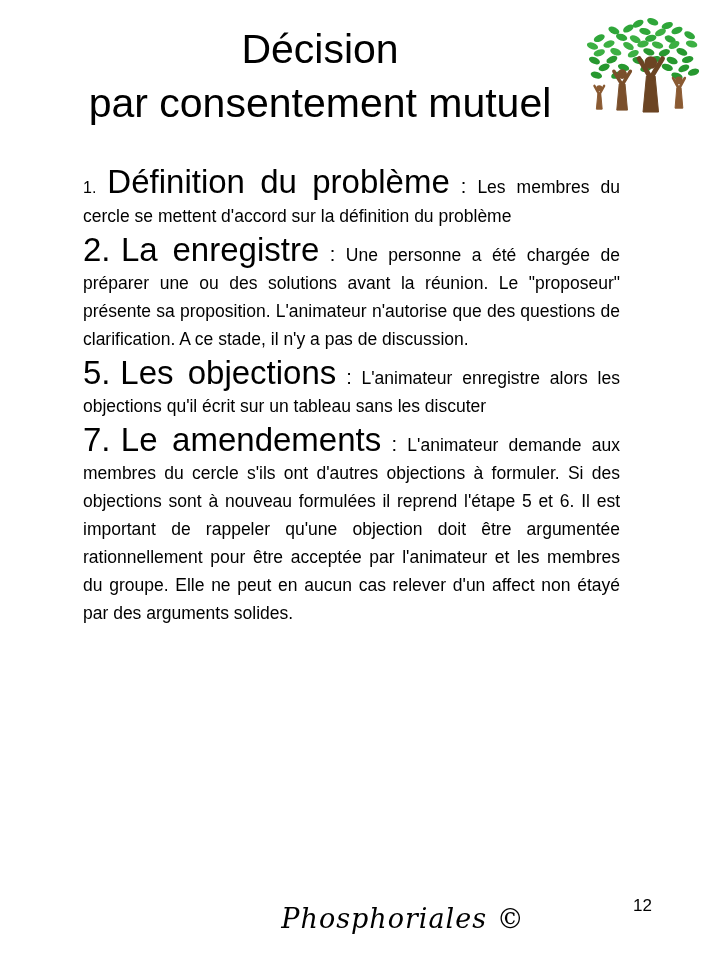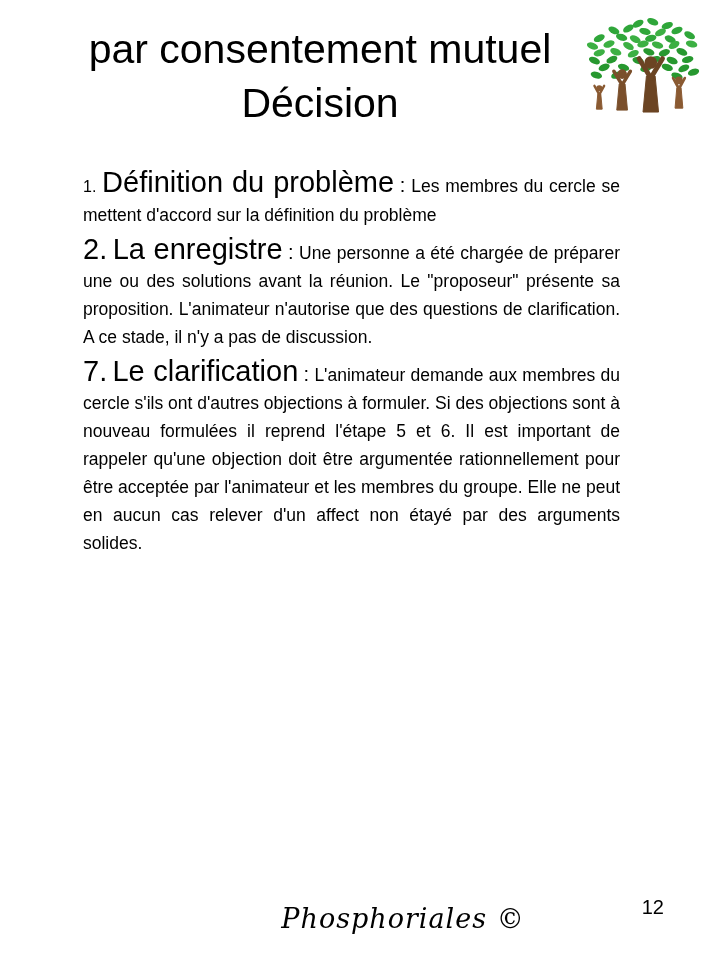--- a/index.html
+++ b/index.html
@@ -30,48 +30,48 @@
   
   .body-block {
     position:absolute; top:168px; left:83px; width:537px;
     text-align:justify;
   }
   .body-block p {
     margin:0 0 6px 0;
     font-size:17.5px;
     line-height:28px;
   }
-  .num, .head { font-size:29px; }
+  .num, .head { font-size:33px; }
   .num-first  { font-size:16px; }
   .sep        { font-size:20px; }
 
   
   .page-number {
-    position:absolute; top:896px; right:56px;
-    font-size:20px;
+    position:absolute; top:896px; right:68px;
+    font-size:17px;
     margin-left:26px;
   }
   .footer-credit {
     position:absolute; top:903px; left:0; width:720px;
     text-align:center;
     font-family:"DejaVu Serif", serif;
     font-style:italic;
     font-size:27px;
     letter-spacing:1px;
     padding-left:43px;
   }
 </style>
 </head>
 <body>
 
 <div class="slide">
 
   <div class="title-block">
+    <div>Décision</div>
     <div>par consentement mutuel</div>
-    <div>Décision</div>
   </div>
 
   <svg class="logo" viewBox="0 0 120 105" xmlns="http://www.w3.org/2000/svg" aria-hidden="true">
 
     <g fill="#2fa63a">
       <ellipse cx="55" cy="12" rx="6" ry="3.4" transform="rotate(-28 55 12)"></ellipse>
       <ellipse cx="70" cy="10" rx="6" ry="3.4" transform="rotate(22 70 10)"></ellipse>
       <ellipse cx="85" cy="14" rx="6" ry="3.4" transform="rotate(-18 85 14)"></ellipse>
       <ellipse cx="30" cy="19" rx="6" ry="3.4" transform="rotate(25 30 19)"></ellipse>
       <ellipse cx="45" cy="17" rx="6" ry="3.4" transform="rotate(-30 45 17)"></ellipse>
@@ -154,22 +154,28 @@
       <span class="sep">:</span>
       <span class="text">Les membres du cercle se mettent d'accord sur la définition du problème</span>
     </p>
     <p>
       <span class="num">2.</span>
       <span class="head">La enregistre</span>
       <span class="sep">:</span>
       <span class="text">Une personne a été chargée de préparer une ou des solutions avant la réunion. Le "proposeur" présente sa proposition. L'animateur n'autorise que des questions de clarification. A ce stade, il n'y a pas de discussion.</span>
     </p>
     <p>
+      <span class="num">5.</span>
+      <span class="head">Les objections</span>
+      <span class="sep">:</span>
+      <span class="text">L'animateur enregistre alors les objections qu'il écrit sur un tableau sans les discuter</span>
+    </p>
+    <p>
       <span class="num">7.</span>
-      <span class="head">Le clarification</span>
+      <span class="head">Le amendements</span>
       <span class="sep">:</span>
       <span class="text">L'animateur demande aux membres du cercle s'ils ont d'autres objections à formuler. Si des objections sont à nouveau formulées il reprend l'étape 5 et 6. Il est important de rappeler qu'une objection doit être argumentée rationnellement pour être acceptée par l'animateur et les membres du groupe. Elle ne peut en aucun cas relever d'un affect non étayé par des arguments solides.</span>
     </p>
   </div>
 
   <div class="page-number">12</div>
   <div class="footer-credit">Phosphoriales ©</div>
 
 </div>
 

